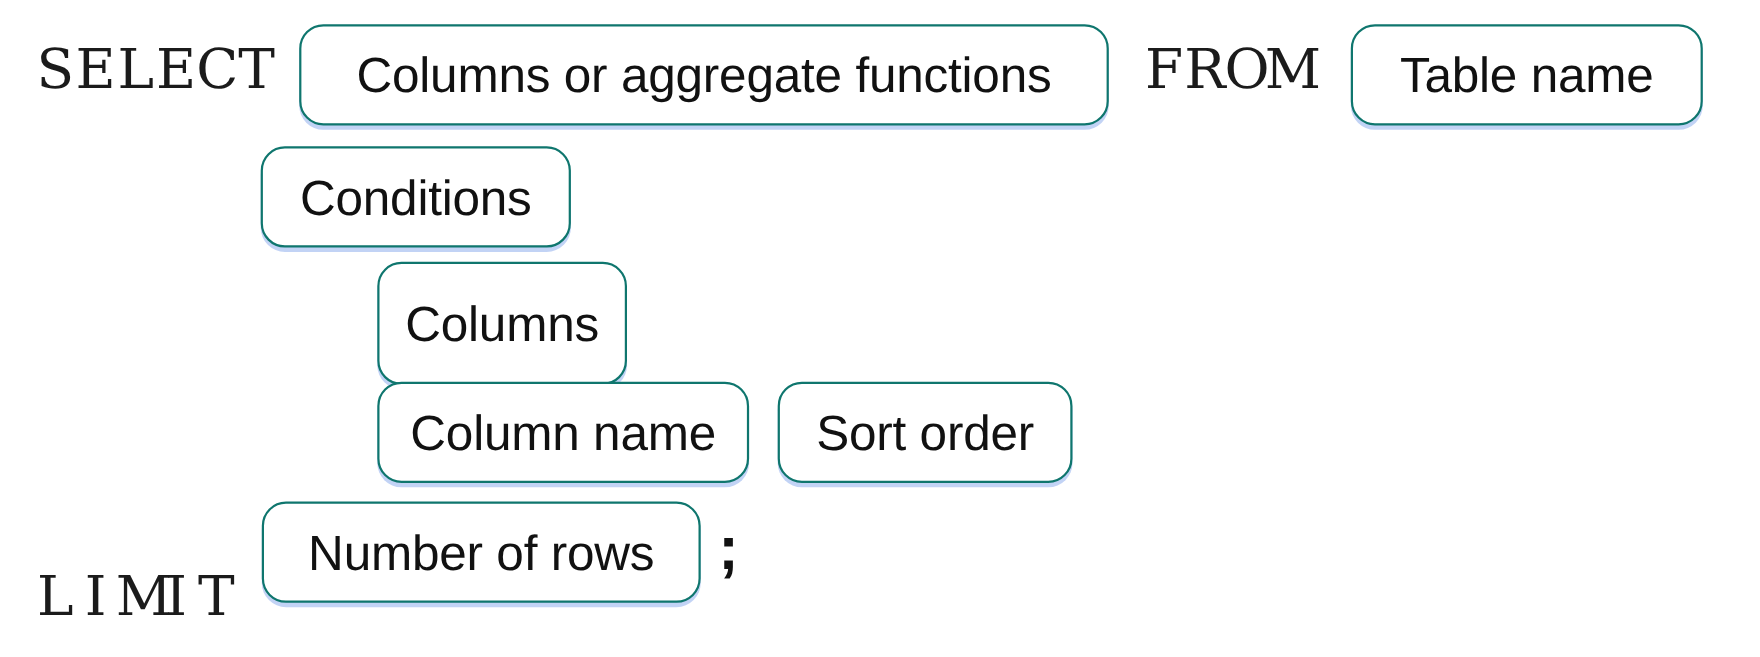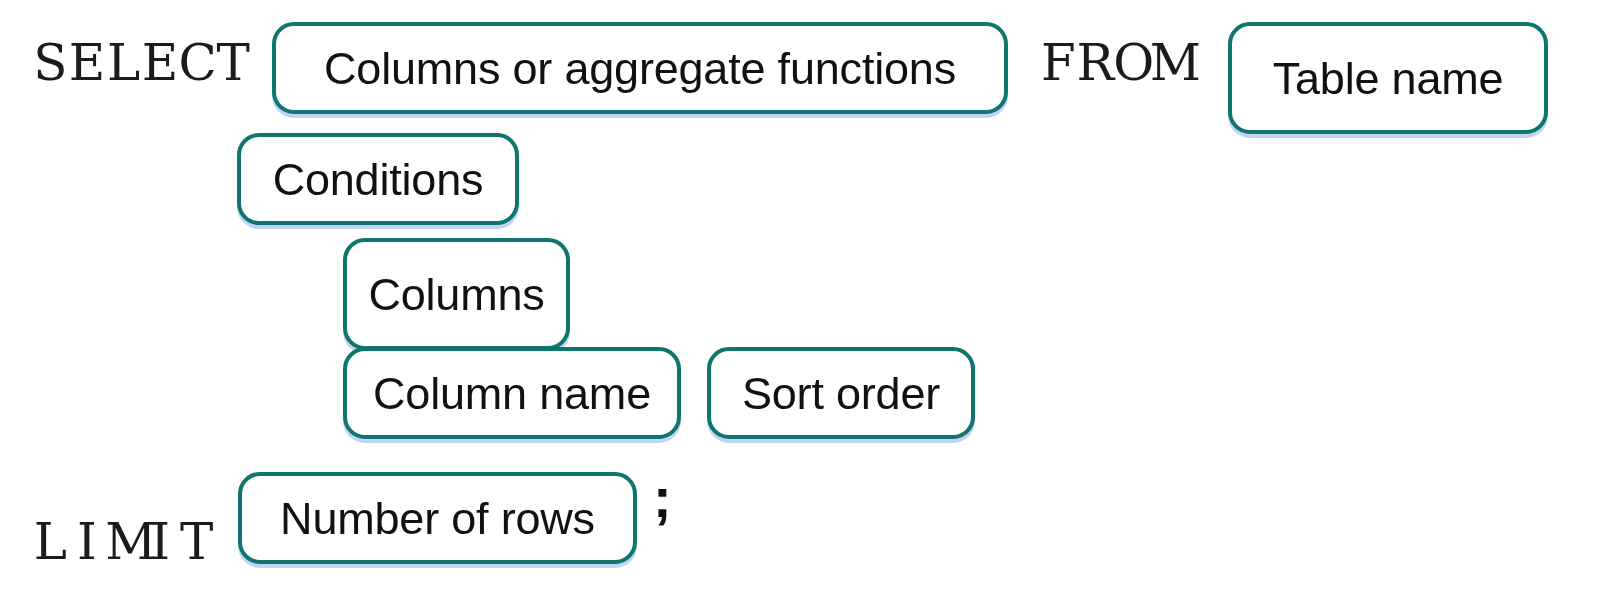--- a/index.html
+++ b/index.html
@@ -38,21 +38,21 @@
     display: inline-block;
     width: 36.6px;
     text-align: center;
   }
 
   
   .slot {
     position: absolute;
     box-sizing: border-box;
     background: #ffffff;
-    border: 4px solid #0f766e;
+    border: 2px solid #0f766e;
     border-radius: 22px;
     display: flex;
     align-items: center;
     justify-content: center;
     box-shadow: 0 4px 0 0 rgba(110, 150, 232, 0.42);
   }
   .slot .slot-label {
     font-family: "Liberation Sans", sans-serif;
     font-size: 45px;
     font-weight: 400;
@@ -78,21 +78,21 @@
 <div id="canvas">
 
   <div class="keyword" style="left:32px; top:38px;"><span class="ch">S</span><span class="ch">E</span><span class="ch">L</span><span class="ch">E</span><span class="ch">C</span><span class="ch">T</span></div>
 
   <div class="slot" style="left:272px; top:22px; width:736px; height:92px;">
     <span class="slot-label">Columns or aggregate functions</span>
   </div>
 
   <div class="keyword" style="left:1040px; top:38px;"><span class="ch">F</span><span class="ch">R</span><span class="ch">O</span><span class="ch">M</span></div>
 
-  <div class="slot" style="left:1228px; top:22px; width:320px; height:112px;justify-content:center;">
+  <div class="slot" style="left:1228px; top:22px; width:320px; height:92px;justify-content:center;">
     <span class="slot-label">Table name</span>
   </div>
 
 
   <div class="slot" style="left:237px; top:133px; width:282px; height:92px;text-align:center;">
     <span class="slot-label">Conditions</span>
   </div>
 
 
   <div class="slot" style="left:343px; top:238px; width:227px; height:112px;">
@@ -103,19 +103,19 @@
   <div class="slot" style="left:707px; top:347px; width:268px; height:92px;">
     <span class="slot-label">Sort order</span>
   </div>
 
   <div class="slot" style="left:343px; top:347px; width:338px; height:92px;">
     <span class="slot-label">Column name</span>
   </div>
 
   <div class="keyword" style="left:32px; top:476px;margin-top:41px;"><span class="ch">L</span><span class="ch">I</span><span class="ch">M</span><span class="ch">I</span><span class="ch">T</span></div>
 
-  <div class="slot" style="left:238px; top:472px; width:399px; height:92px;">
+  <div class="slot" style="left:238px; top:456px; width:399px; height:92px;">
     <span class="slot-label">Number of rows</span>
   </div>
 
   <div class="semicolon" style="left:653px; top:470px;">;</div>
 
 </div>
 
 </body></html>

